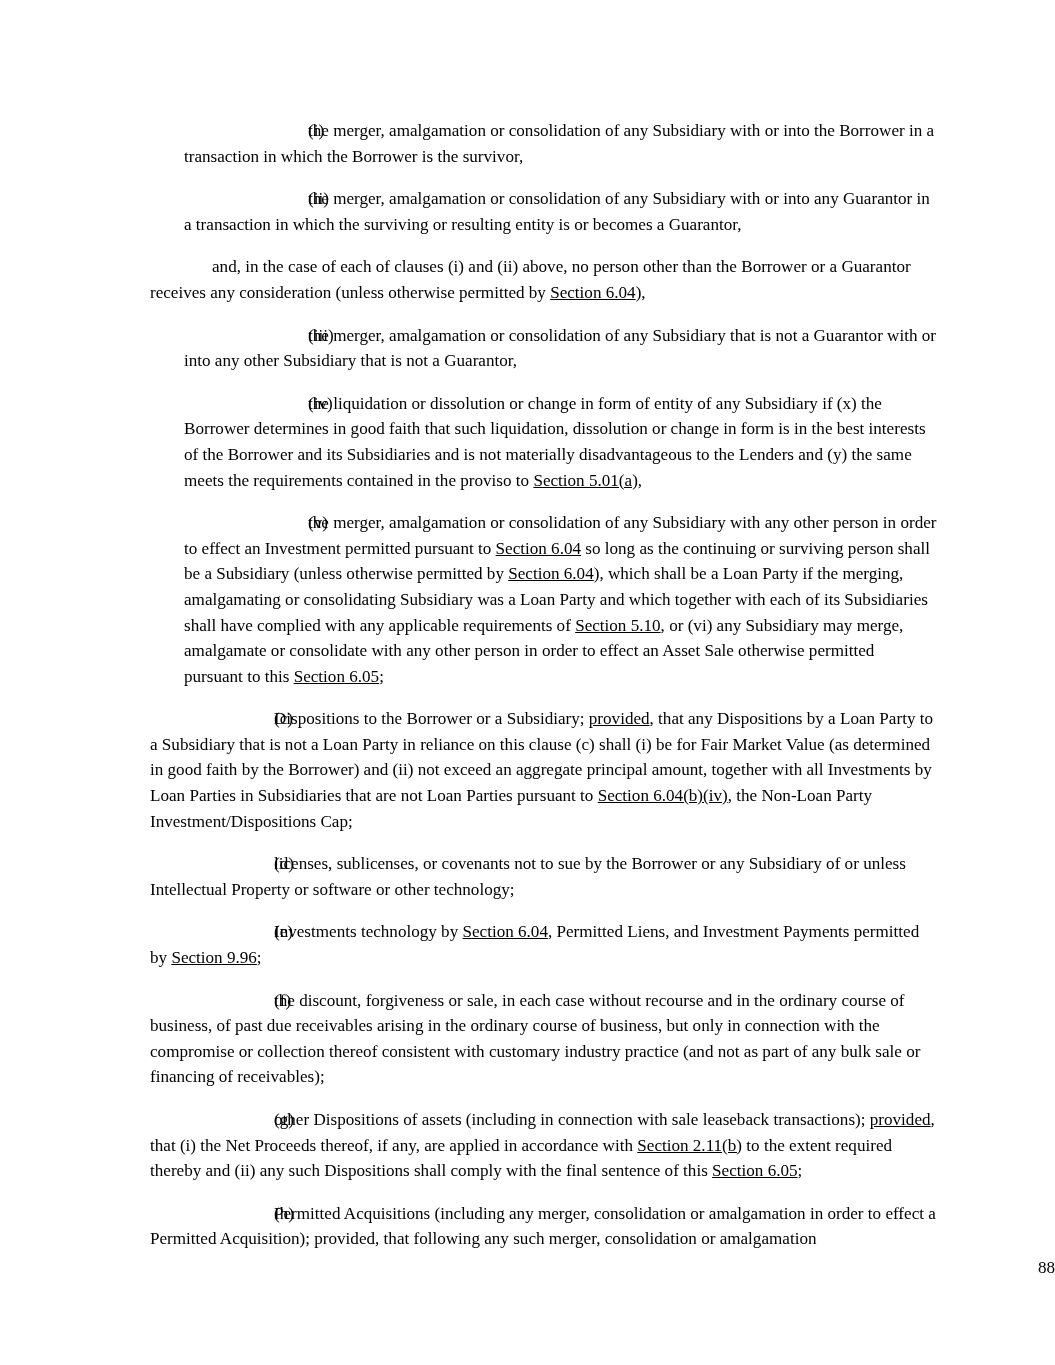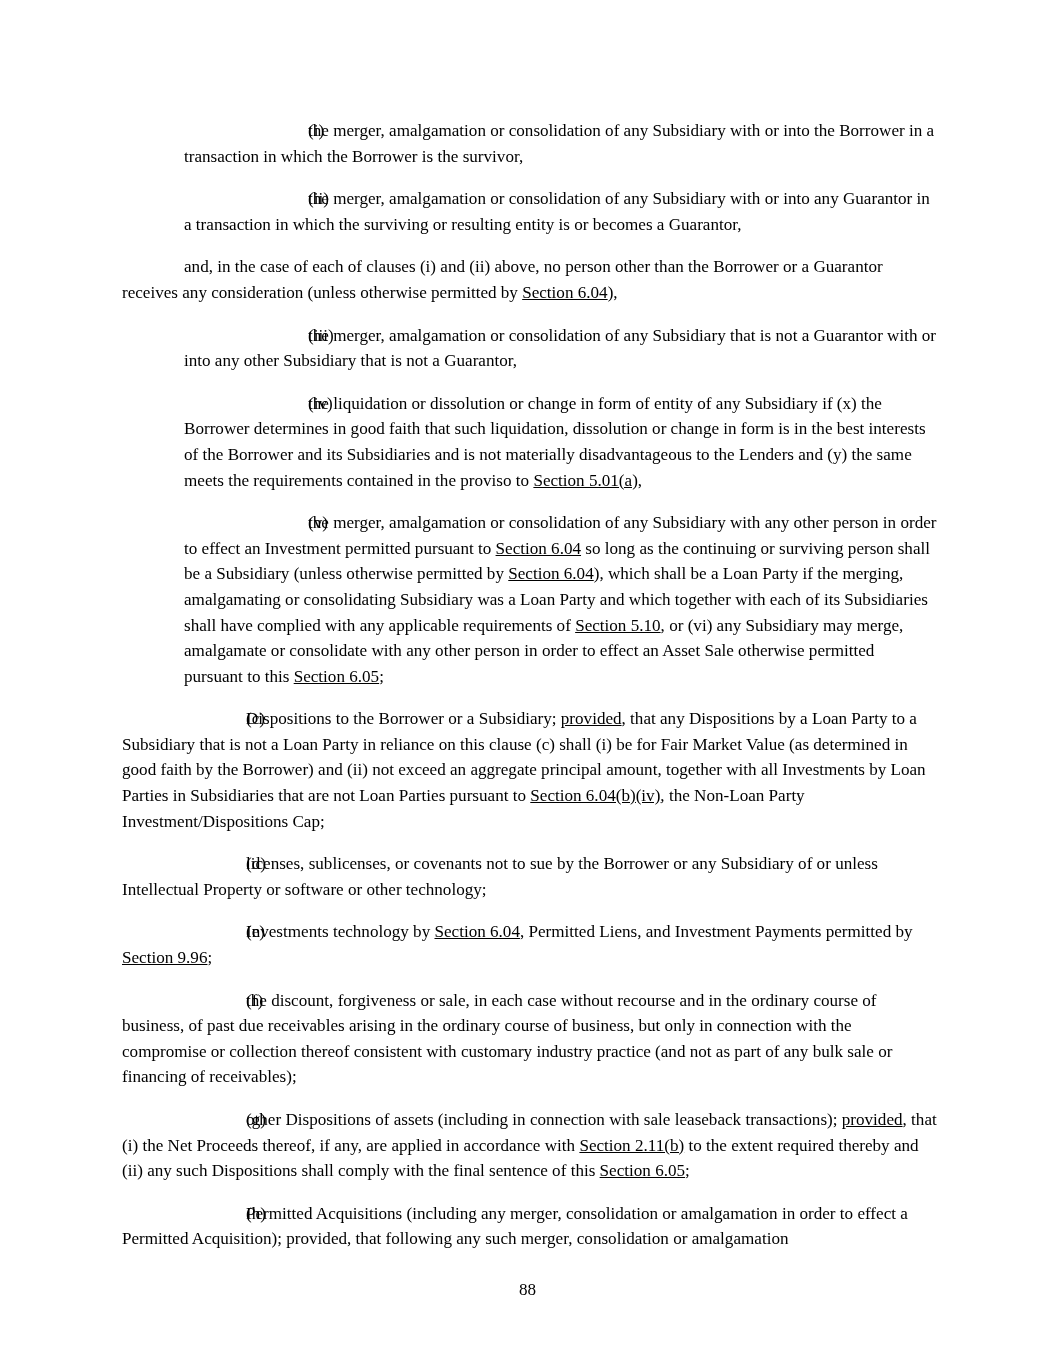--- a/index.html
+++ b/index.html
@@ -26,20 +26,21 @@
   .body-text {
     font-size: 17.1px;
     line-height: 25.6px;
     text-align: left;
   }
   p {
     margin: 0 0 0 0;
   }
   .para {
     margin-bottom: 17px;
+    margin-left: 28px;
   }
   
   .sub {
     margin-left: 62px;
   }
   
   .mk-roman {
     display: inline-block;
     width: 62px;
   }
@@ -51,24 +52,23 @@
     text-indent: 62px;
   }
   u, .u {
     text-decoration: underline;
   }
   .page-number {
     position: absolute;
     left: 0;
     right: 0;
     top: 1258px;
-    text-align: center;
+    text-align: right;
     font-size: 17.1px;
     font-family: "Liberation Serif", "DejaVu Serif", serif;
-    margin-top: 22px;
   }
 </style>
 </head>
 <body>
 
 <div class="page">
   <div class="body-text" id="body-text">
       <p class="para sub indent-first"><span class="mk-roman">(i)</span><span>the merger, amalgamation or consolidation of any Subsidiary with or into the Borrower in a transaction in which the Borrower is the survivor,</span></p>
       <p class="para sub indent-first"><span class="mk-roman">(ii)</span><span>the merger, amalgamation or consolidation of any Subsidiary with or into any Guarantor in a transaction in which the surviving or resulting entity is or becomes a Guarantor,</span></p>
       <p class="para indent-first"><span>and, in the case of each of clauses (i) and (ii) above, no person other than the Borrower or a Guarantor receives any consideration (unless otherwise permitted by </span><u>Section 6.04</u><span>),</span></p>

